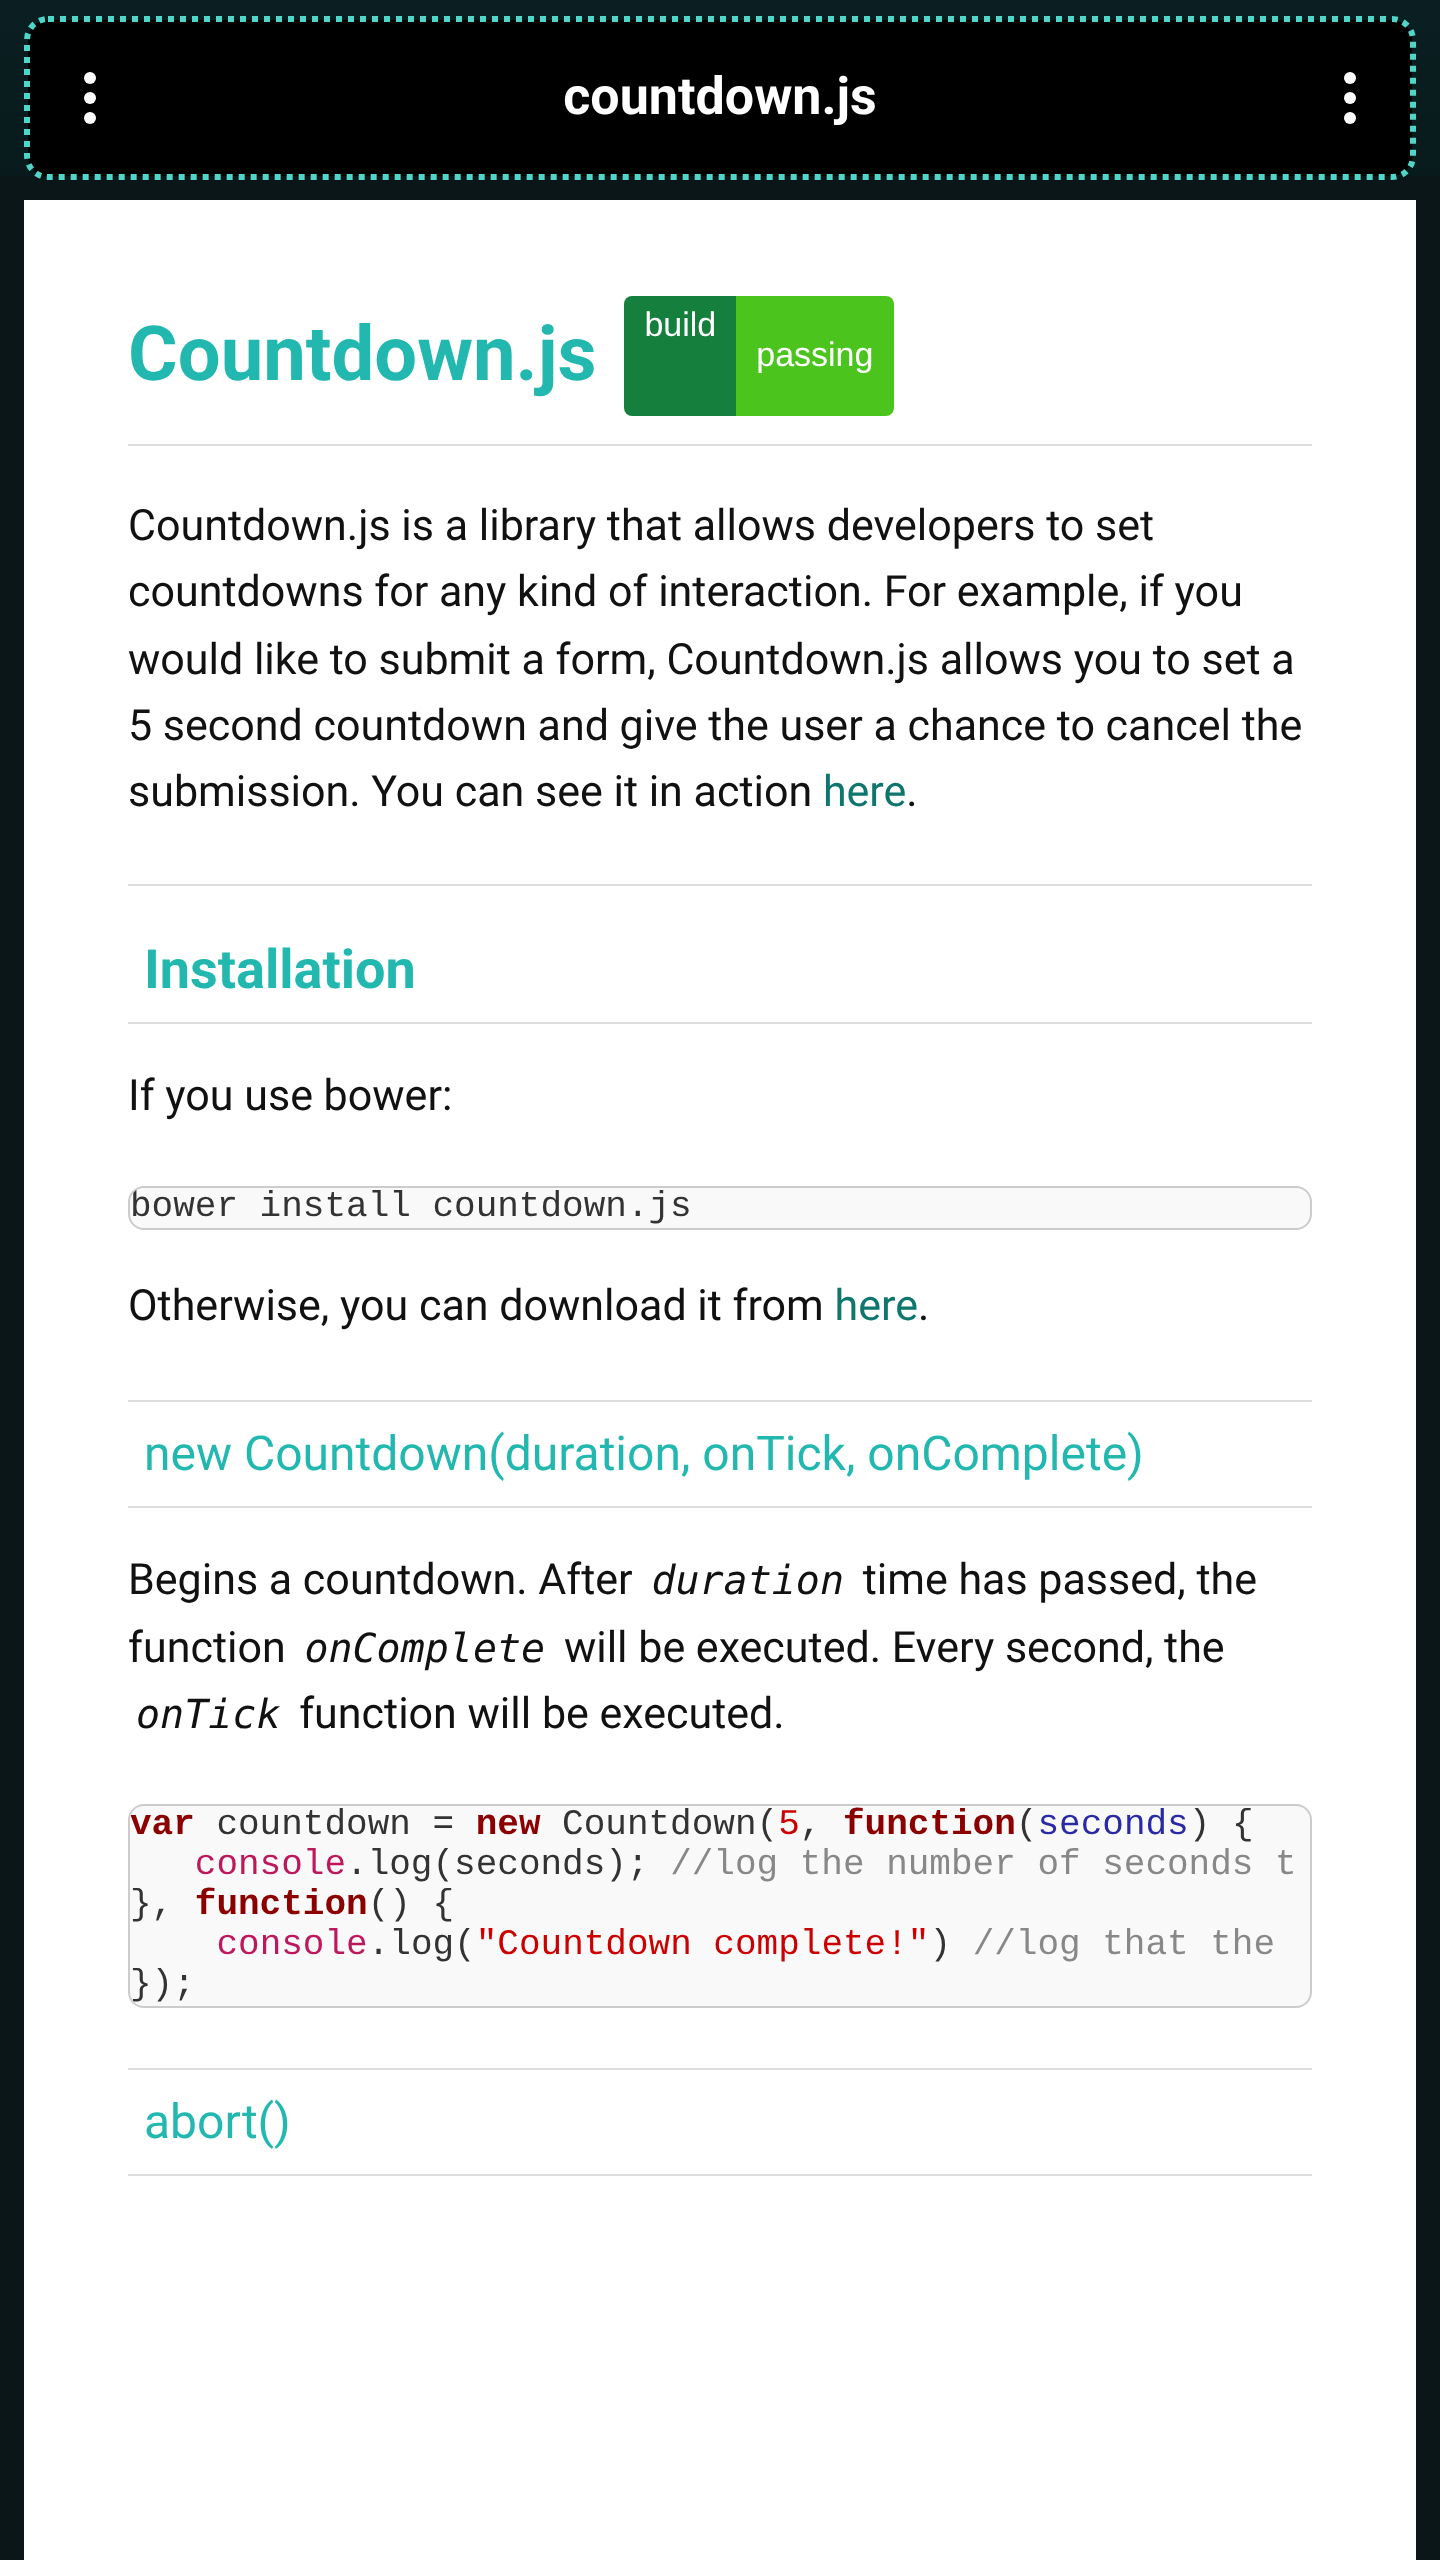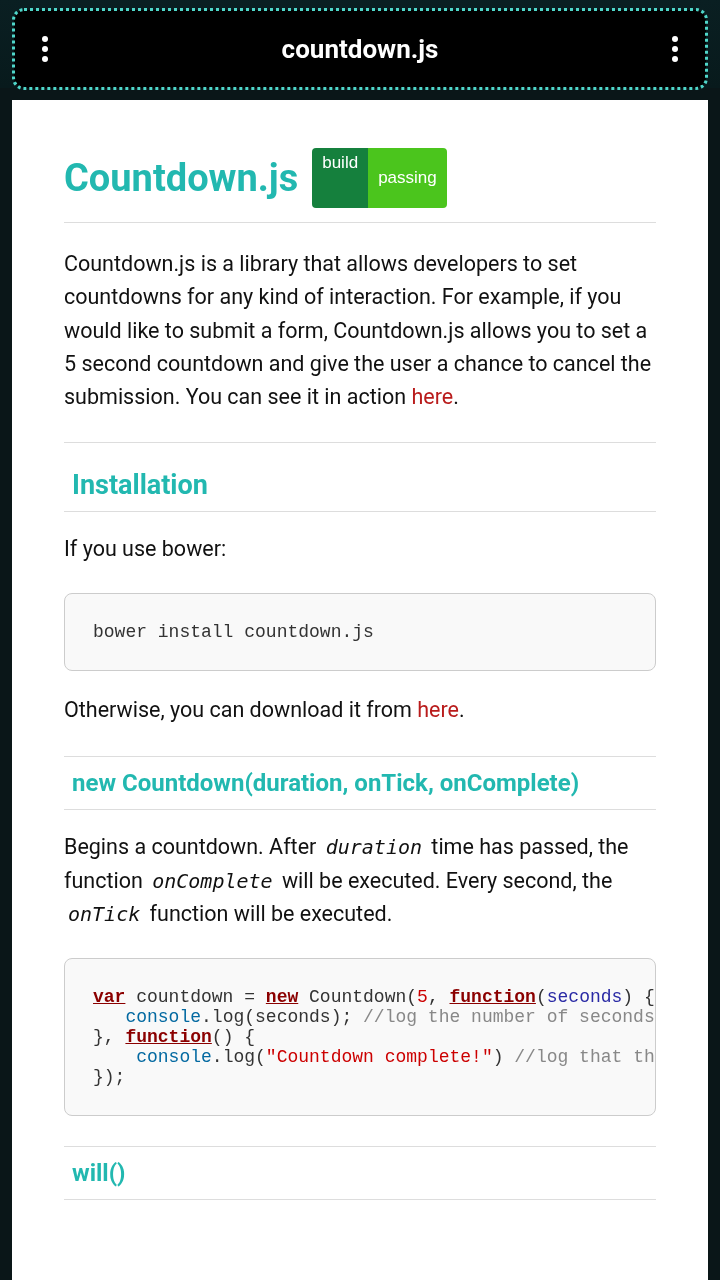--- a/index.html
+++ b/index.html
@@ -95,66 +95,66 @@
     border-bottom: 1px solid #ddd;
     margin-bottom: 24px;
   }
   
   .para {
     font-size: 21.5px;
     line-height: 1.55;
     color: #111;
     margin-bottom: 28px;
   }
-  .link { color: #b91c1c; text-decoration: none; }
+  .link { color: #0f766e; text-decoration: none; }
   
   .h2 {
     color: #22b8b0;
     font-size: 27px;
     font-weight: 700;
     padding: 26px 0 10px 8px;
     border-top: 1px solid #ddd;
     border-bottom: 1px solid #ddd;
     margin-bottom: 20px;
     margin-top: 10px;
   }
   .h3 {
     color: #22b8b0;
     font-size: 24px;
-    font-weight: 700;
+    font-weight: 400;
     padding: 12px 0 12px 8px;
     border-top: 1px solid #ddd;
     border-bottom: 1px solid #ddd;
     margin-bottom: 20px;
     margin-top: 30px;
   }
   
   .pre {
     background: #f9f9f9;
     border: 1px solid #ccc;
     border-radius: 8px;
-    padding: 28px;
+    padding: 0;
     font-family: "SFMono-Regular", Consolas, "Liberation Mono", Menlo, monospace;
     font-size: 18px;
     color: #333;
     margin-bottom: 22px;
     white-space: pre;
     overflow: hidden;
   }
   .inline-code {
     font-family: "SFMono-Regular", Consolas, monospace;
     font-style: italic;
     font-size: 20px;
     padding: 0 4px;
   }
   
-  .code-kw { color: #8b0000; font-weight: bold; text-decoration: underline; }
+  .code-kw { color: #8b0000; font-weight: bold; }
   .code-num { color: #c00; }
   .code-fn { color: #2a2aa5; }
-  .code-obj { color: #0369a1; text-align: center; }
+  .code-obj { color: #be185d; text-align: center; }
   .code-str { color: #c00; }
   .code-cm { color: #888; }
 </style>
 </head>
 <body>
 
 <div class="app-bar-wrap">
   <div class="app-bar">
     <div class="dotted-border"></div>
     <div class="dots-icon">
@@ -202,15 +202,15 @@
     <span>Begins a countdown. After </span><span class="inline-code">duration</span><span> time has passed, the function </span><span class="inline-code">onComplete</span><span> will be executed. Every second, the </span><span class="inline-code">onTick</span><span> function will be executed.</span>
   </p>
 
 
   <div class="pre"><span class="code-kw">var</span><span> countdown = </span><span class="code-kw">new</span><span> Countdown(</span><span class="code-num">5</span><span>, </span><span class="code-kw">function</span><span>(</span><span class="code-fn">seconds</span><span>) {</span>
 <span>   </span><span class="code-obj">console</span><span>.log(seconds); </span><span class="code-cm">//log the number of seconds t</span>
 <span>}, </span><span class="code-kw">function</span><span>() {</span>
 <span>    </span><span class="code-obj">console</span><span>.log(</span><span class="code-str">"Countdown complete!"</span><span>) </span><span class="code-cm">//log that the</span>
 <span>});</span></div>
 
-  <div class="h3">will()</div>
+  <div class="h3">abort()</div>
 
 </div>
 
 </body></html>

